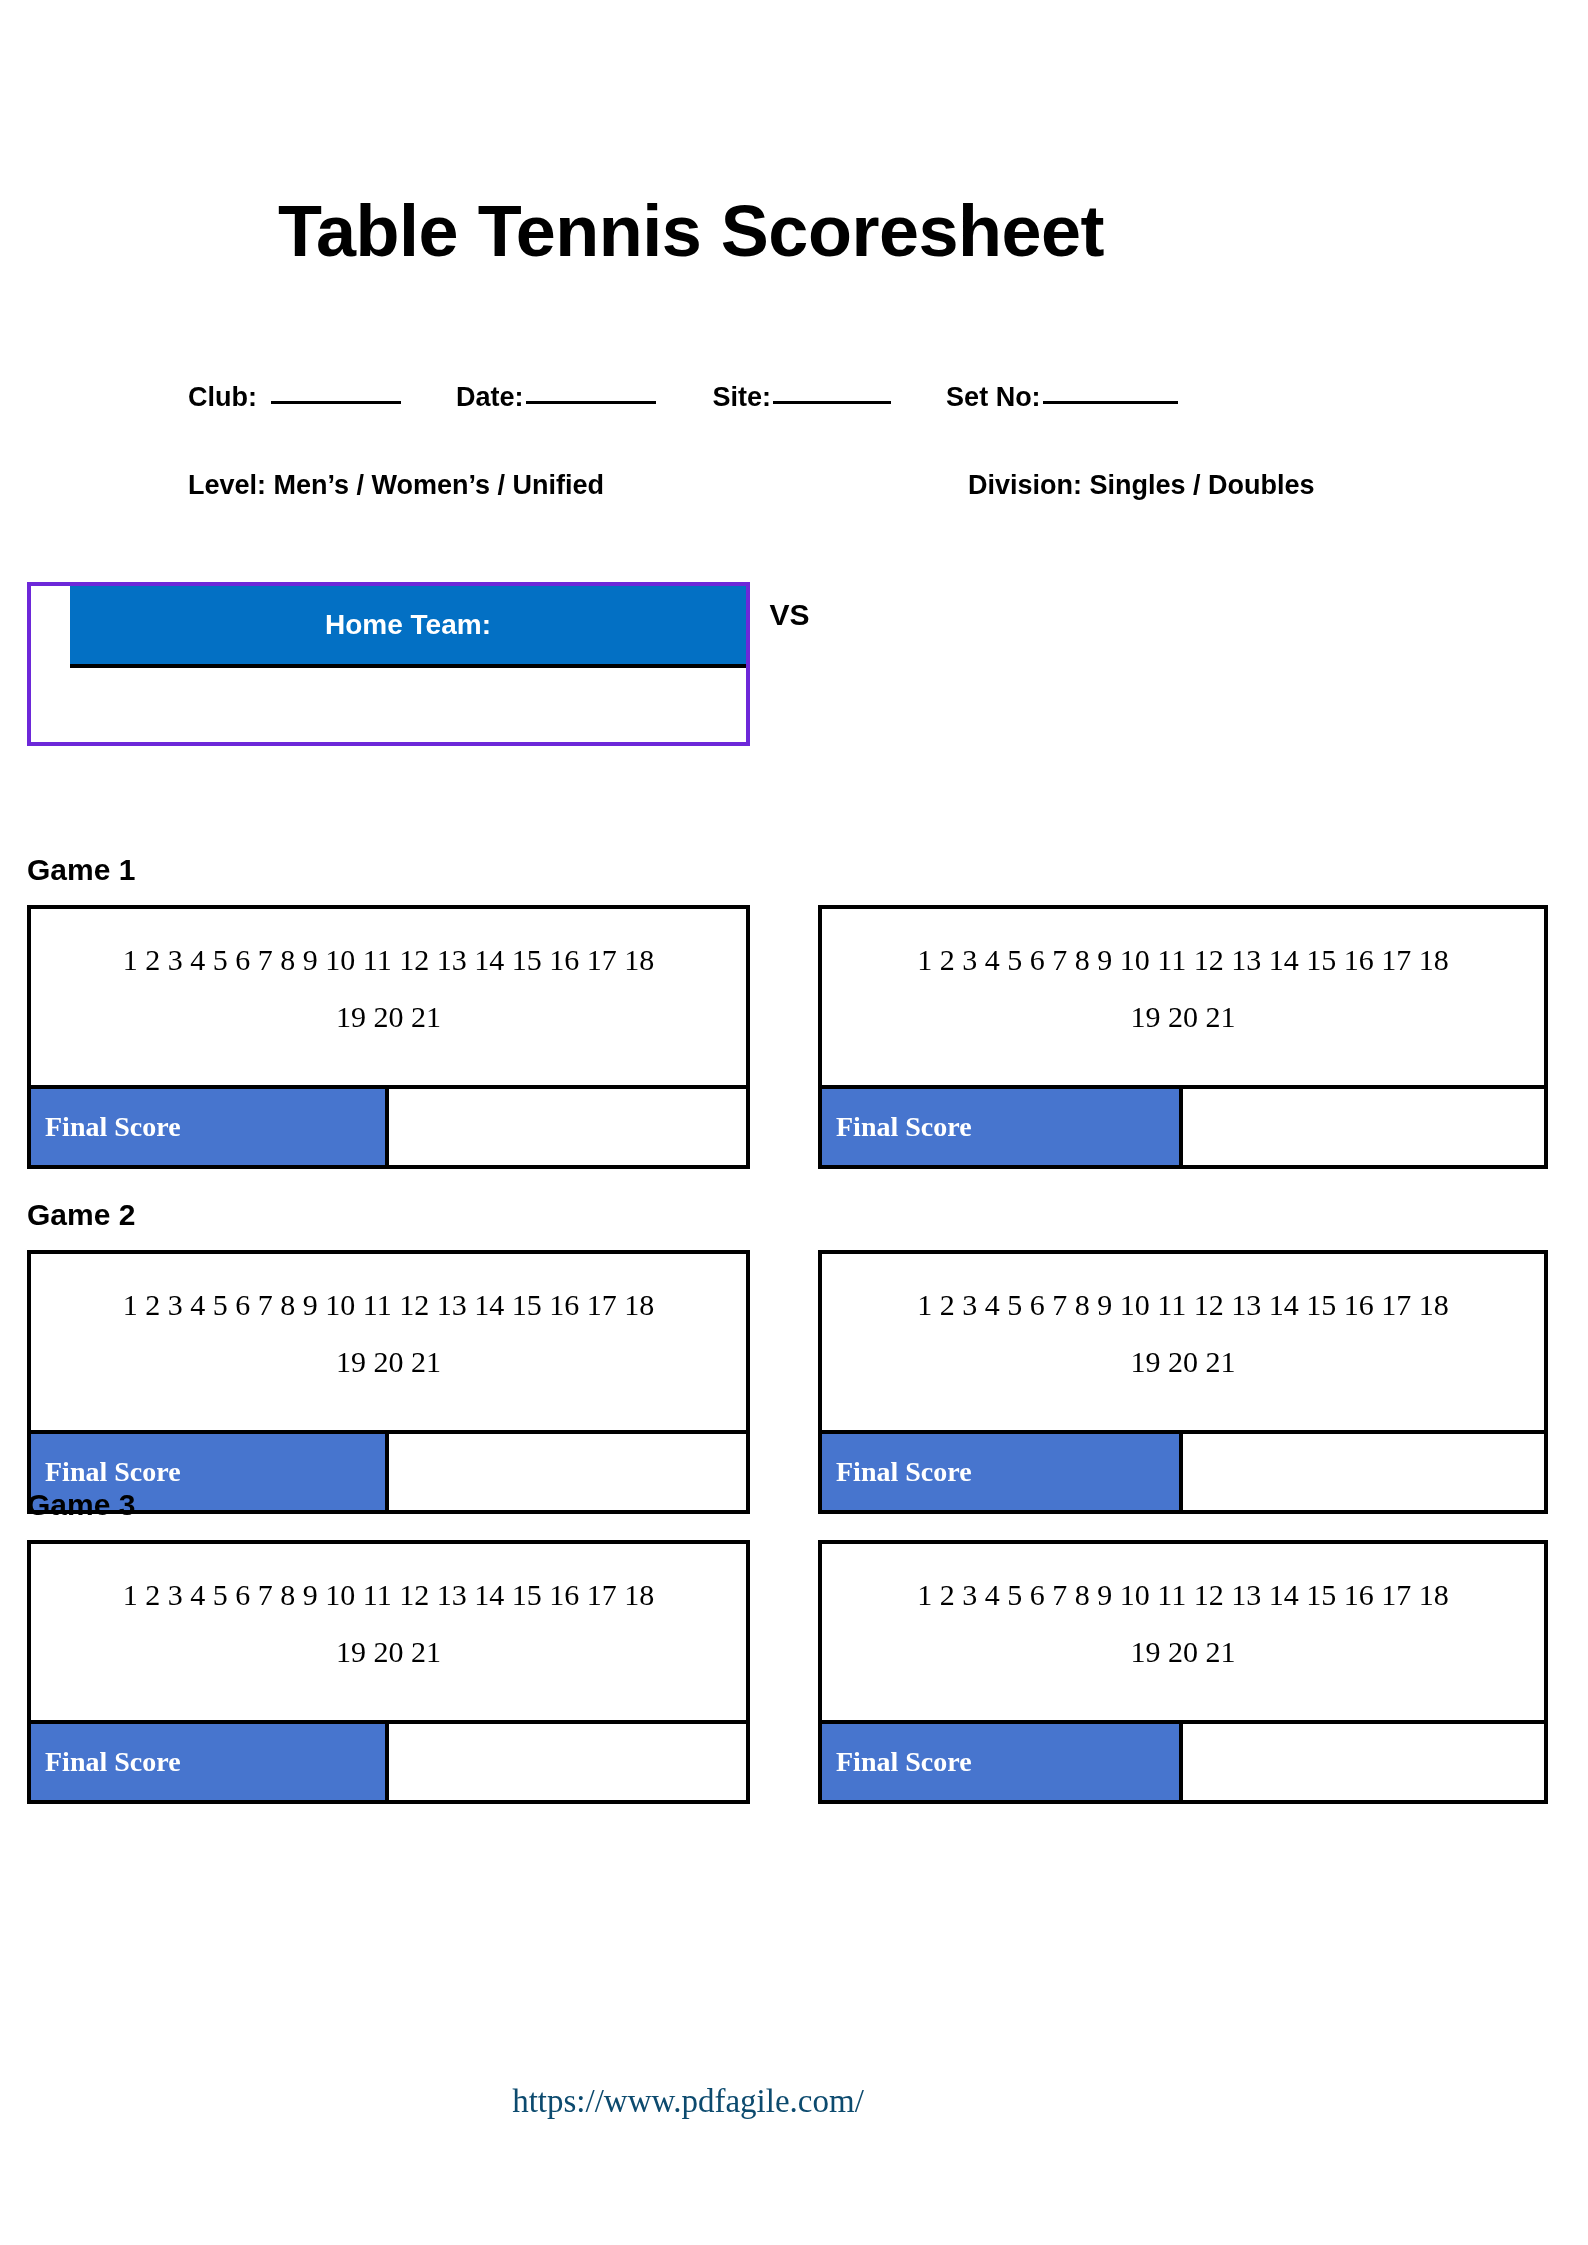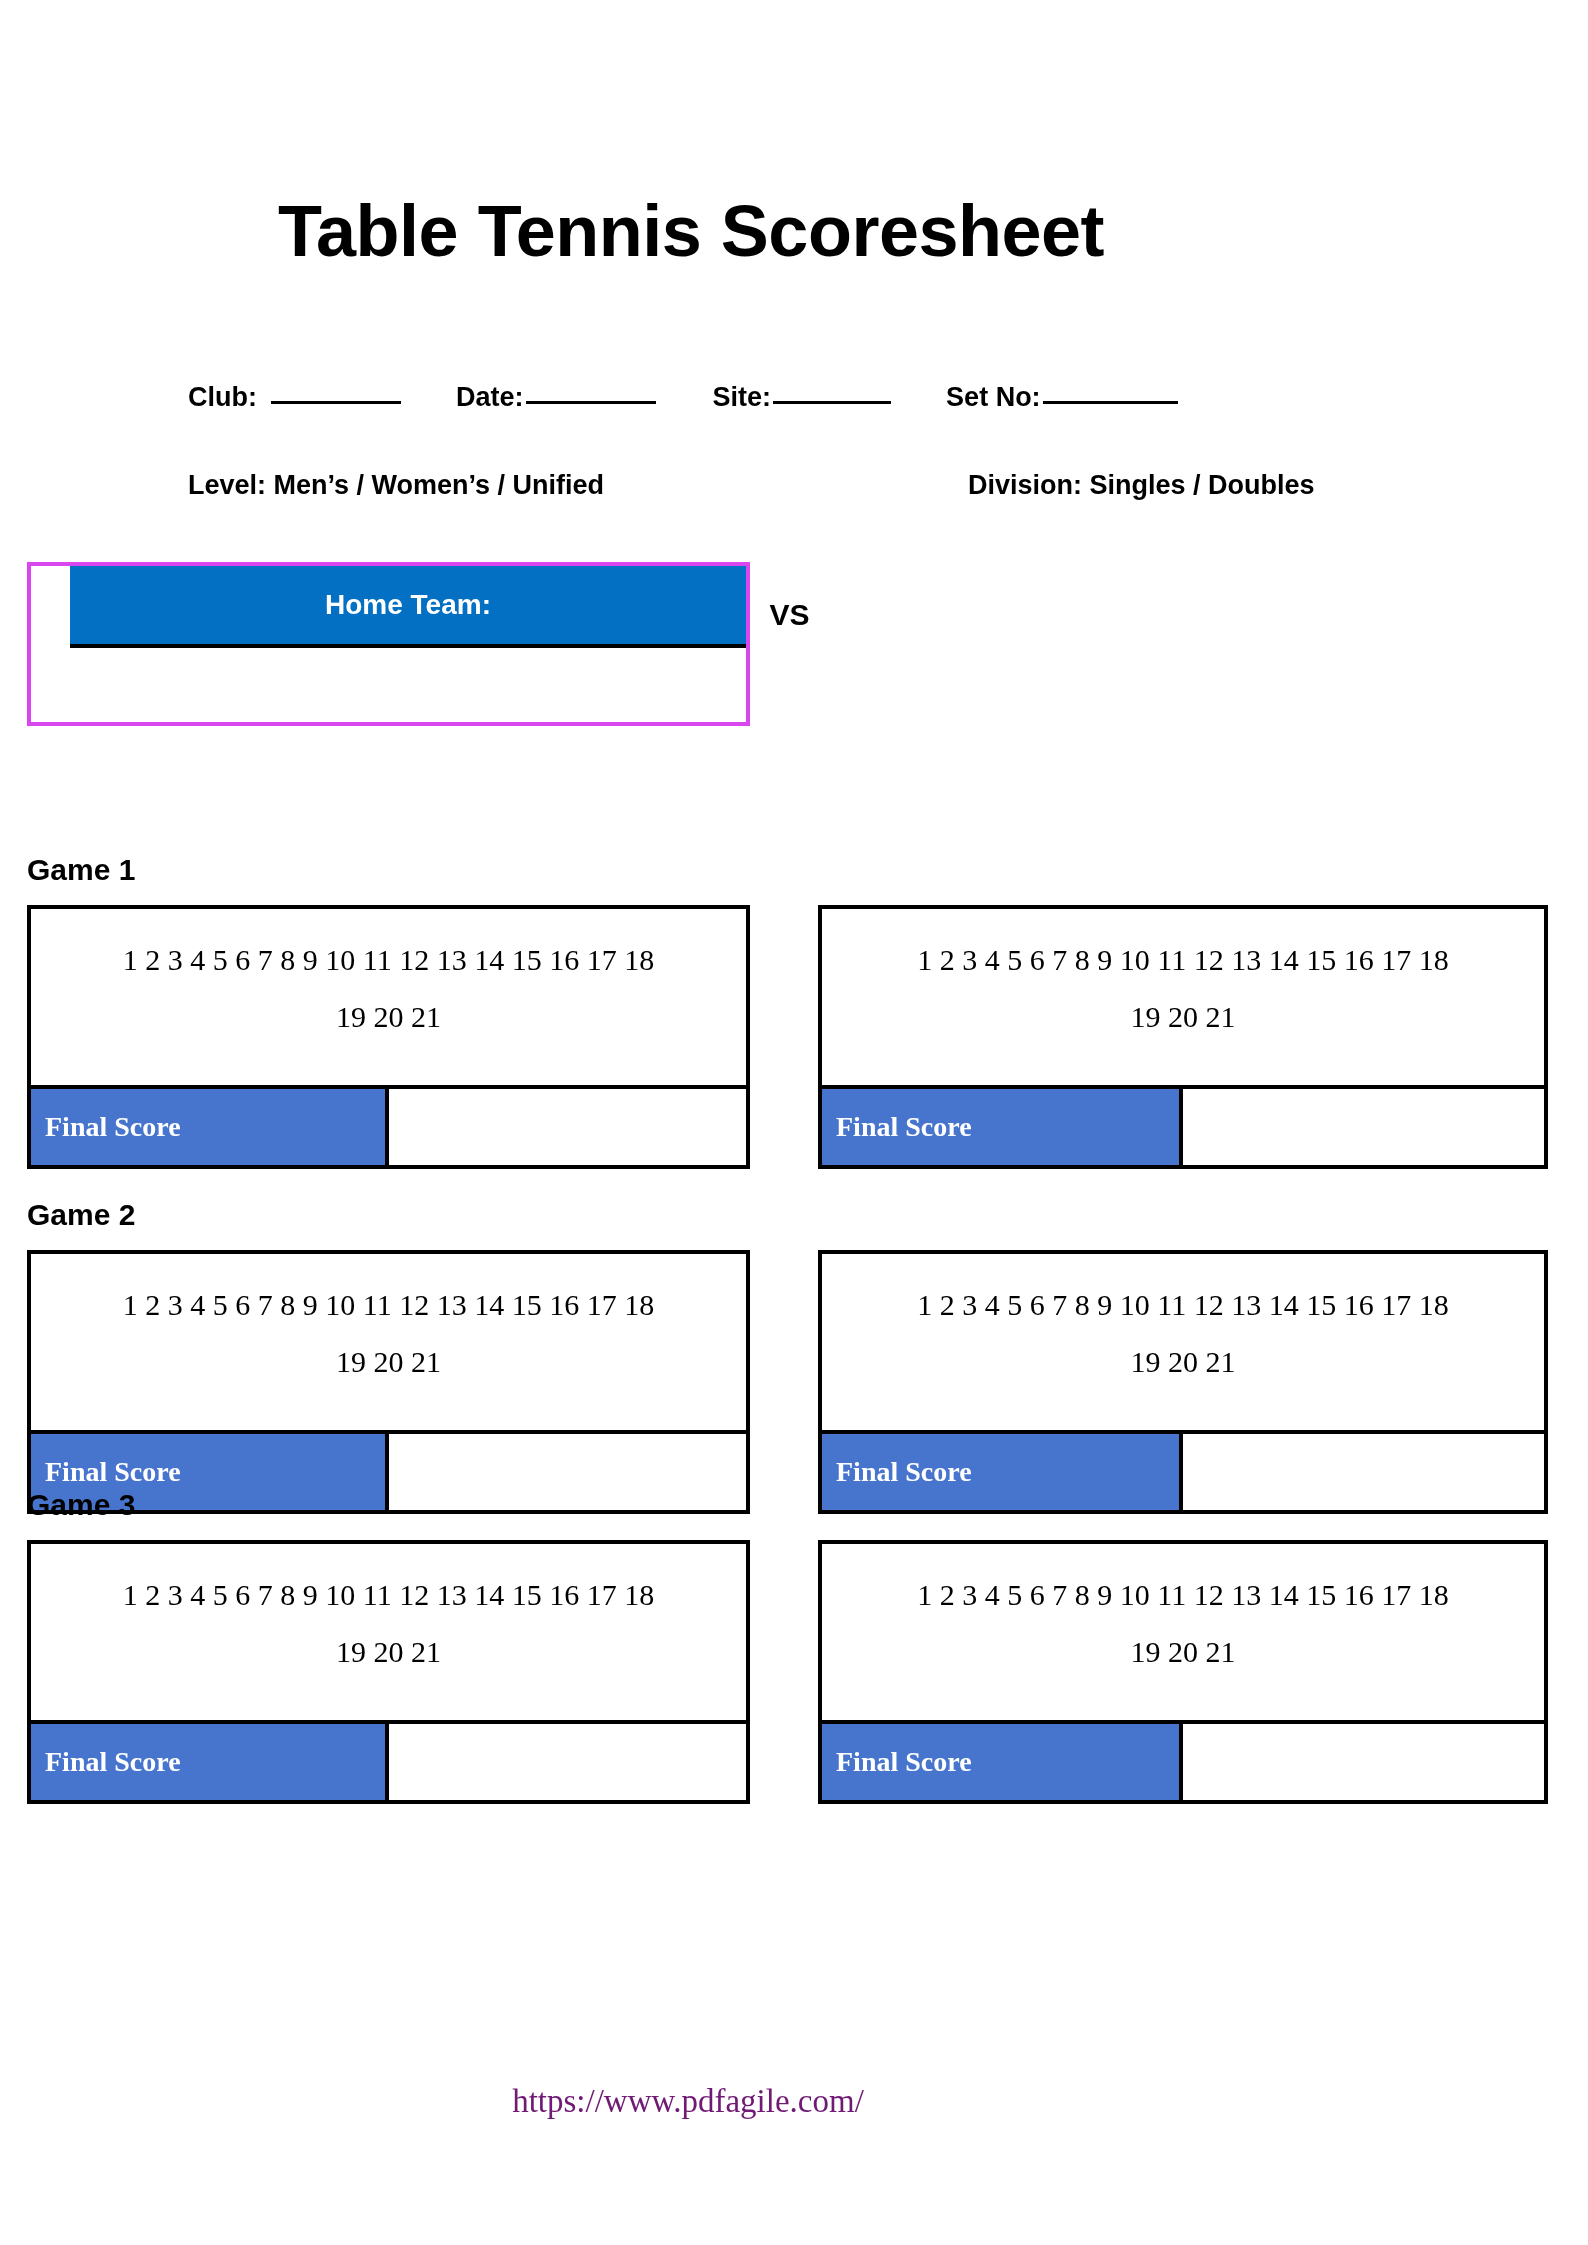--- a/index.html
+++ b/index.html
@@ -63,22 +63,22 @@
   .gap-a { display: inline-block; width: 40px; }
   .gap-b { display: inline-block; width: 42px; }
   .gap-c { display: inline-block; width: 40px; }
 
   .level-text  { position: absolute; left: 188px; top: 470px; font-size: 27px; font-weight: bold; white-space: nowrap; }
   .division-text { position: absolute; left: 968px; top: 470px; font-size: 27px; font-weight: bold; white-space: nowrap; }
 
   
   .team-panel {
     position: absolute;
-    top: 562px;
-    border: 4px solid #d946ef;
+    top: 582px;
+    border: 4px solid #6d28d9;
     box-sizing: border-box;
     padding-left: 39px;
   }
   .team-home { left: 27px;  width: 723px; }
   .team-away { left: 818px; width: 719px; }
 
   .team-head {
     background: #0370C4;
     color: #ffffff;
     font-size: 28px;
@@ -165,21 +165,21 @@
 
   
   .footer-url {
     position: absolute;
     left: 0;
     top: 2083px;
     width: 1376px;
     text-align: center;
     font-family: "Liberation Serif", serif;
     font-size: 33px;
-    color: #701a75;
+    color: #0c4a6e;
   }
 </style>
 </head>
 <body>
 
 <div class="page">
 
   <div class="doc-title">Table Tennis Scoresheet</div>
 
   <div class="meta-row meta-row-1">

